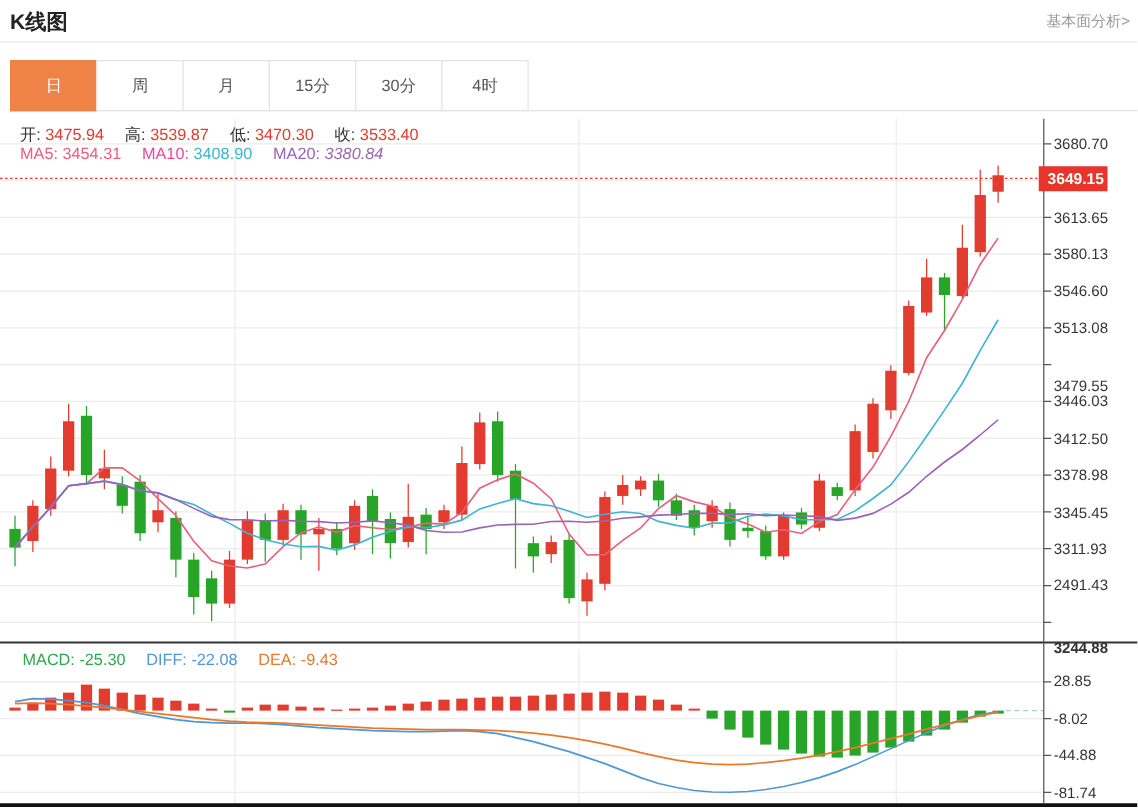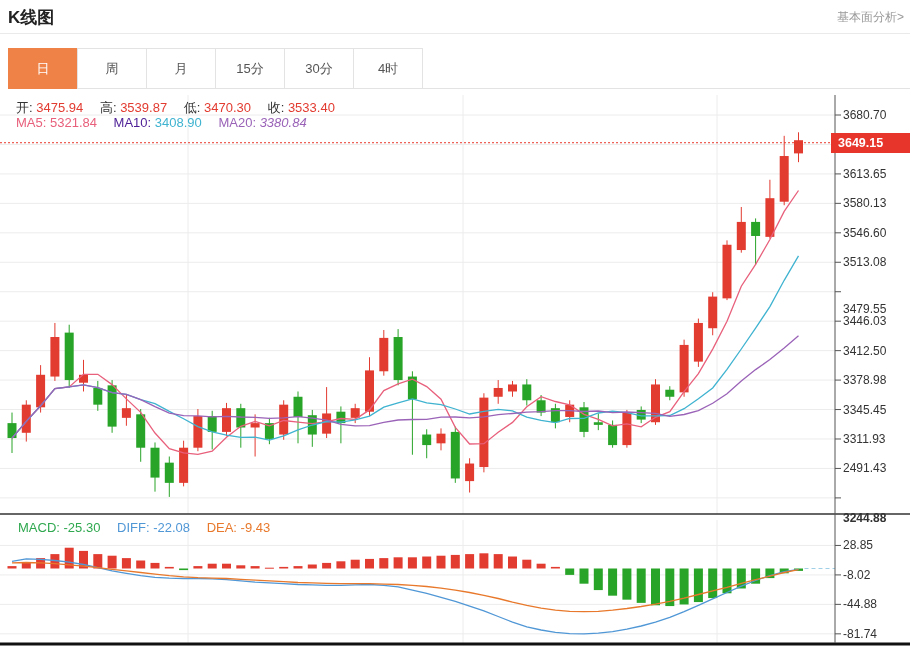--- a/index.html
+++ b/index.html
@@ -21,21 +21,21 @@
   .tabs-underline{position:absolute;left:8px;top:88px;width:902px;height:1px;background:#e3e3e3;}
   .legend-row{position:absolute;left:16px;font-size:13px;white-space:nowrap;z-index:4;}
   .legend-row .lbl{color:#333;}
   .legend-row .val{margin-right:13px;}
   #chart-svg{position:absolute;left:0;top:0;z-index:1;}
   .y-label{
     position:absolute;left:843px;font-size:12px;color:#333;transform:translateY(-50%);
     z-index:2;white-space:nowrap;
   }
   .price-tag{
-    position:absolute;left:831px;top:133px;width:79px;height:20px;box-sizing:border-box;
+    position:absolute;left:831px;top:133px;width:55px;height:20px;box-sizing:border-box;
     background:#e8352b;color:#fff;font-size:12.5px;font-weight:bold;line-height:20px;
     padding-left:7px;z-index:3;
   }
 </style>
 </head>
 <body>
 
 <div class="page-title">K线图</div>
 <a class="analysis-link">基本面分析&gt;</a>
 <div class="title-divider"></div>
@@ -56,22 +56,22 @@
   <span class="lbl">高:</span>
   <span class="val ohlc-val" style="color: rgb(226, 59, 48);">3539.87</span>
   <span class="lbl">低:</span>
   <span class="val ohlc-val" style="color: rgb(226, 59, 48);">3470.30</span>
   <span class="lbl">收:</span>
   <span class="val ohlc-val" style="color: rgb(226, 59, 48);">3533.40</span>
 </div>
 
 <div class="legend-row" style="top:115px;">
   <span class="ma5-col" style="color: rgb(232, 96, 124);">MA5:</span>
-  <span class="val ma5-col" style="color: rgb(232, 96, 124);">5321.84</span>
-  <span class="ma10-col" style="color: #4c1d95; text-align: center;">MA10:</span>
+  <span class="val ma5-col" style="color: rgb(232, 96, 124);">3454.31</span>
+  <span class="ma10-col" style="color: #ec4899; text-align: center;">MA10:</span>
   <span class="val ma10-col" style="color: rgb(63, 179, 208);">3408.90</span>
   <span class="ma20-col" style="color: rgb(154, 99, 184);">MA20:</span>
   <span class="val ma20-col" style="color: rgb(154, 99, 184); font-style: italic;">3380.84</span>
 </div>
 
 <div class="legend-row" style="top:520px;left:18px;">
   <span class="macd-col" style="color: rgb(47, 168, 79);">MACD:</span>
   <span class="val macd-col" style="color: rgb(47, 168, 79); text-align: right;">-25.30</span>
   <span class="diff-col" style="color: rgb(80, 151, 214);">DIFF:</span>
   <span class="val diff-col" style="color: rgb(80, 151, 214);">-22.08</span>

